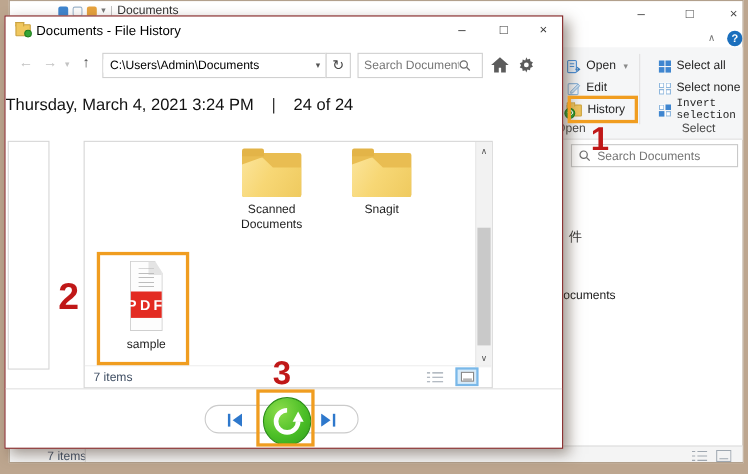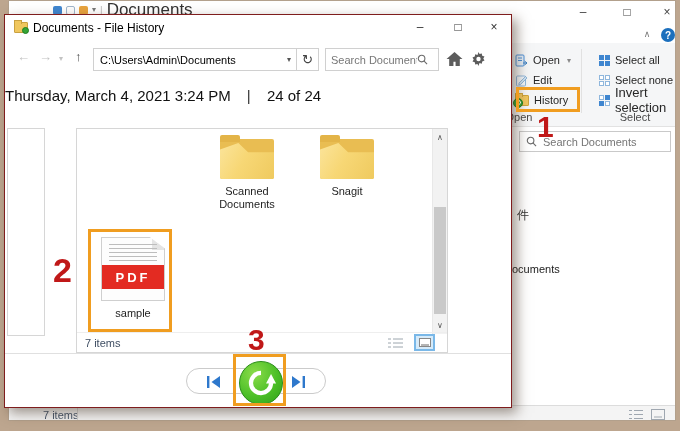--- a/index.html
+++ b/index.html
@@ -15,21 +15,21 @@
   
   .explorer { left:8px; top:0; width:668px; height:421px; background:#fff;
               border:1px solid #b2a08c; overflow:hidden; }
   .qat { left:44px; top:3px; height:12px; display:flex; align-items:center; gap:4px; }
   .qat-sq { width:9px; height:9px; border-radius:2px; }
   .qat-blue { background:#3f86d0; }
   .qat-page { background:#fdfdfd; border:1px solid #9fb6cc; }
   .qat-orange { background:#e8a33d; }
   .qat-caret { color:#777; font-size:8px; line-height:8px; }
   .qat-sep { color:#bbb; font-size:10px; }
-  .qat-title { color:#333; font-size:17px; }
+  .qat-title { color:#333; font-size:11px; }
   .capbtn { top:2px; width:36px; height:18px; display:flex; align-items:center; justify-content:center;
             color:#444; font-size:12px; }
   .ex-min { left:556px; } .ex-max { left:600px; } .ex-close { left:640px; }
   .ribbon-collapse { left:630px; top:28px; color:#777; font-size:9px; width:16px; text-align:center; }
   .help-circle { left:652px; top:27px; width:14px; height:14px; border-radius:50%;
                  background:#1b6fbd; color:#fff; font-size:10px; font-weight:bold;
                  display:flex; align-items:center; justify-content:center; }
   .ribbon { left:0; top:42px; width:668px; height:84px; background:#f5f6f7; border-bottom:1px solid #e2e2e2; }
   .rb-item { position:absolute; display:flex; align-items:center; gap:5px; height:18px; color:#262626; font-size:11px; }
   .rb-caret { color:#8a8a8a; font-size:8px; margin-left:2px; }
@@ -92,21 +92,21 @@
   .tile { position:absolute; width:90px; text-align:center; }
   .tile .lbl { margin-top:6px; font-size:11px; color:#1e1e1e; line-height:13px; }
   .t1 { left:25px; top:6px; } .t2 { left:125px; top:6px; } .t3 { left:225px; top:6px; }
   .t4 { left:11px; top:108px; }
   .folder { position:relative; width:54px; height:44px; margin:0 auto; }
   .folder .back { position:absolute; left:0; top:4px; width:54px; height:40px; background:#e9bd52; border-radius:2px; }
   .folder .tab { position:absolute; left:0; top:0; width:20px; height:7px; background:#e3b448; border-radius:2px 2px 0 0; }
   .folder .front { position:absolute; left:0; top:8px; width:54px; height:36px; border-radius:1px 2px 2px 2px;
                    background:linear-gradient(120deg,#fbe49a 0%,#f7d775 45%,#efca5f 100%);
                    clip-path:polygon(0 100%,0 18%,34% 0,52% 26%,100% 26%,100% 100%); }
-  .pdfpage { position:relative; width:64px; height:64px; margin:0 auto; background:#fdfdfd;
+  .pdfpage { position:relative; width:30px; height:64px; margin:0 auto; background:#fdfdfd;
              border:1px solid #cfcfcf; clip-path:polygon(0 0,76% 0,100% 18%,100% 100%,0 100%); }
   .pdfpage .fold { position:absolute; right:0; top:0; width:12px; height:12px; background:#e4e4e4; }
   .pdfpage .lines { position:absolute; left:7px; right:7px; top:6px; height:18px;
                     background:repeating-linear-gradient(#bdbdbd 0 1px,transparent 1px 4px); }
   .pdfpage .band { position:absolute; left:0; right:0; top:27px; height:24px; background:#e32b22;
                    color:#fff; font-weight:bold; font-size:13px; letter-spacing:3px;
                    display:flex; align-items:center; justify-content:center; }
   .scrollbar { position:absolute; right:0; top:0; width:15px; height:205px; background:#f2f2f2; border-left:1px solid #e8e8e8; }
   .sb-arrow { position:absolute; left:0; width:14px; text-align:center; color:#555; font-size:8px; }
   .sb-thumb { position:absolute; left:1px; top:78px; width:12px; height:107px; background:#c9c9c9; }
@@ -190,21 +190,21 @@
     </div>
     <div class="rb-item" style="left:590px; top:28px;">
       <span class="grid4">
           <i class="c-o"></i>
           <i class="c-o"></i>
           <i class="c-o"></i>
           <i class="c-o"></i>
         </span>
       <span>Select none</span>
     </div>
-    <div class="rb-item" style="left:590px; top:48px; font-size:13px;">
+    <div class="rb-item" style="left:590px; top:48px; font-size:10px;font-family:Liberation Mono, monospace;">
       <span class="grid4">
           <i class="c-o"></i>
           <i class="c-f"></i>
           <i class="c-f"></i>
           <i class="c-o"></i>
         </span>
       <span>Invert selection</span>
     </div>
     <div class="rb-group" style="left:470px; width:80px;">Open</div>
     <div class="rb-group" style="left:588px; width:76px;">Select</div>

